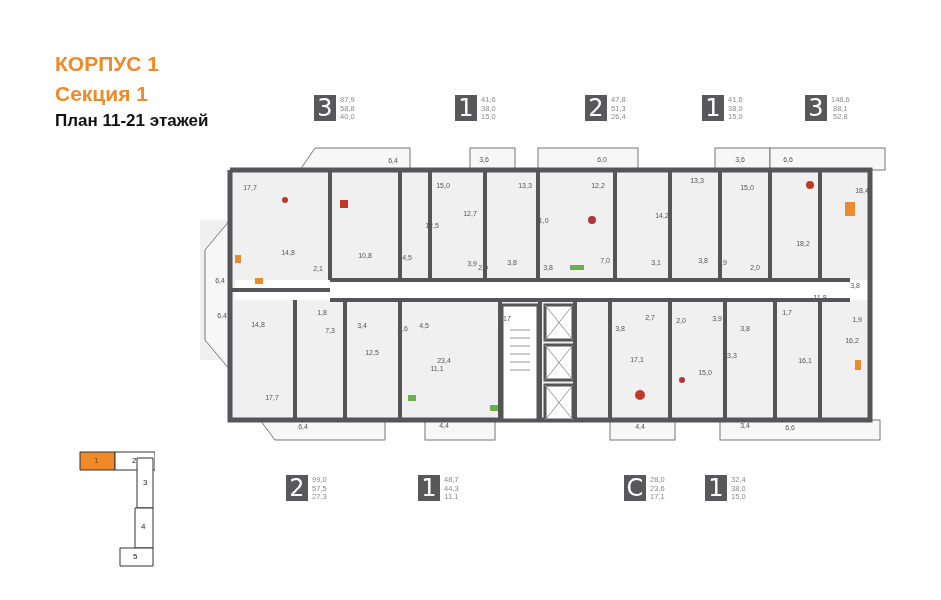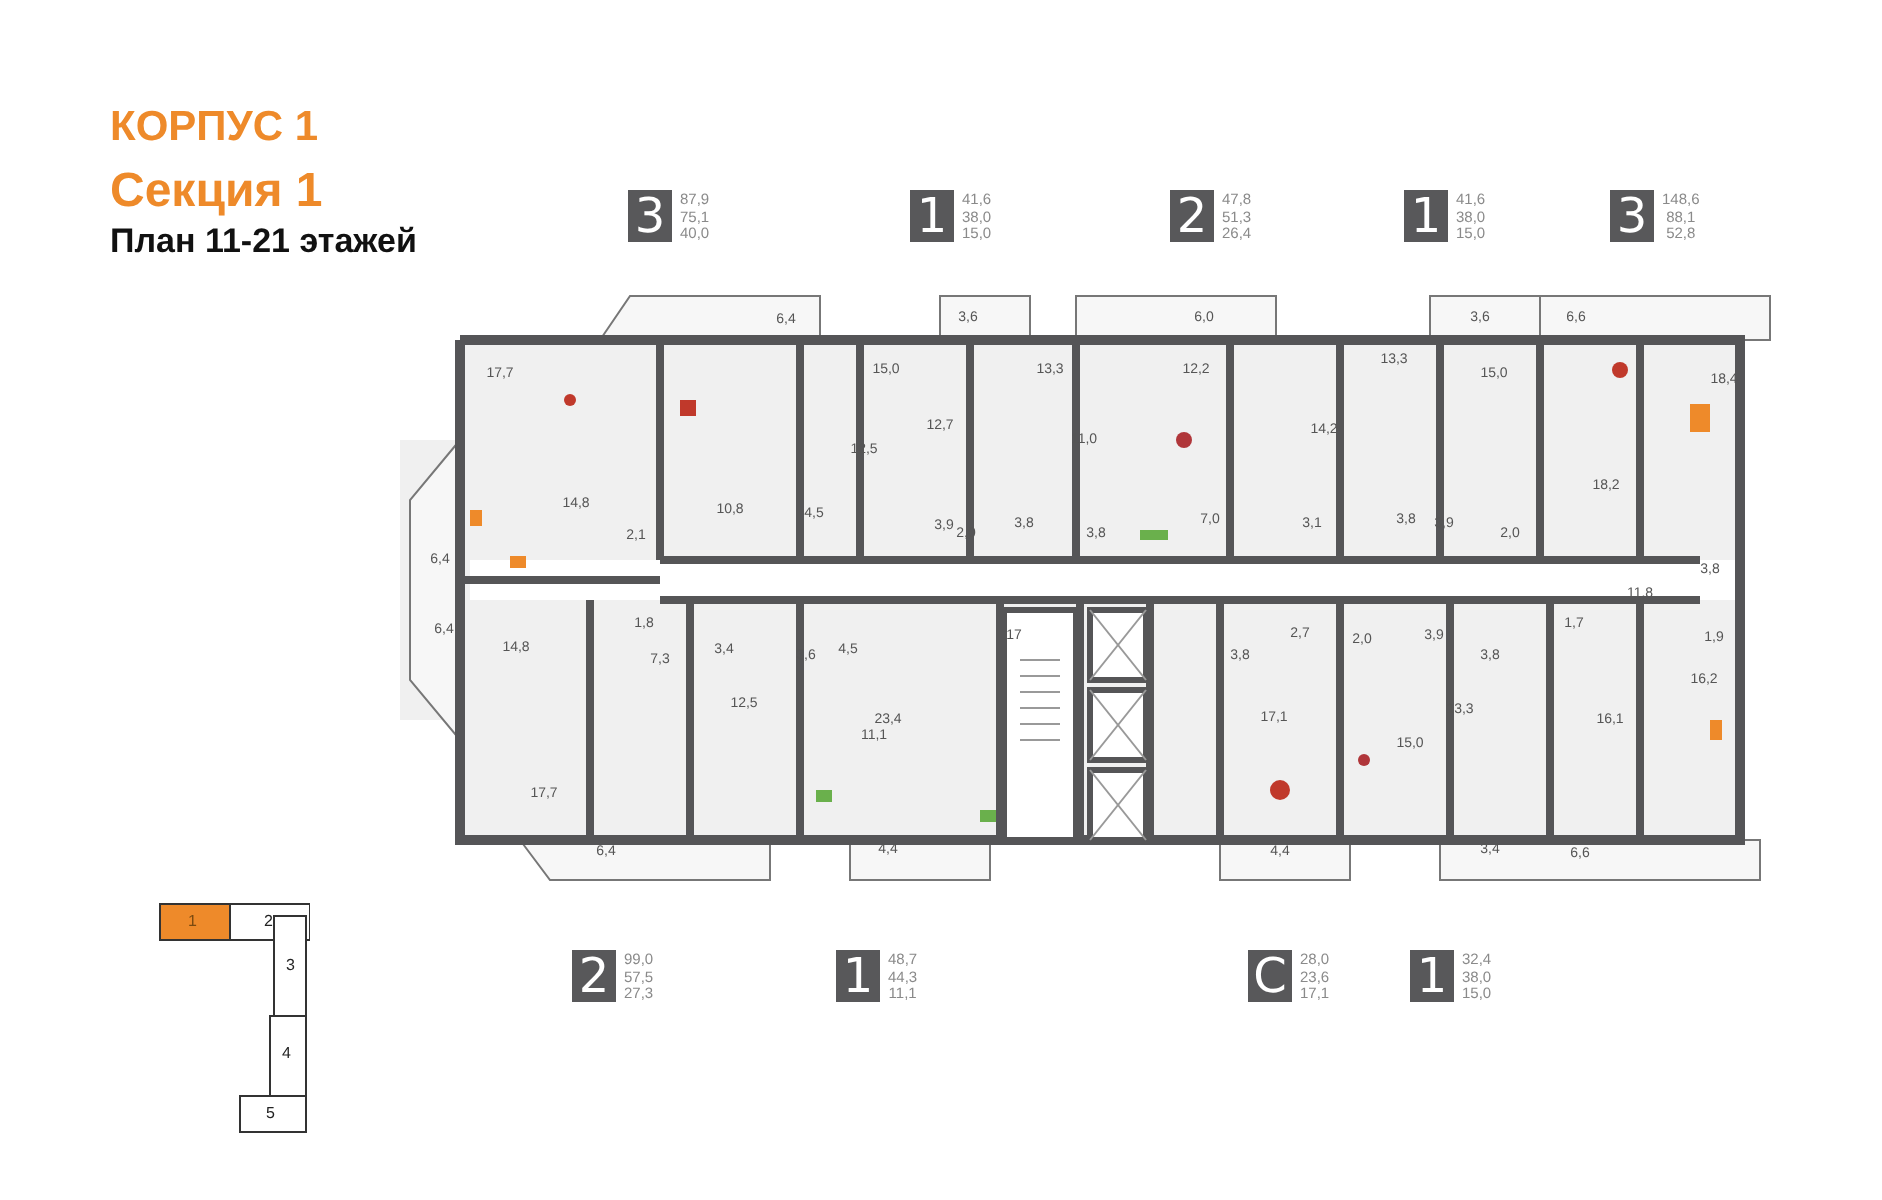--- a/index.html
+++ b/index.html
@@ -1,40 +1,40 @@
 <!DOCTYPE html>
 <html><head>
 <meta charset="utf-8">
 <style>
   html,body{margin:0;padding:0;background:#fff;}
   body{width:941px;height:600px;position:relative;overflow:hidden;font-family:"Liberation Sans",sans-serif;}
   .title{position:absolute;left:55px;font-weight:bold;}
   .t1{top:52px;font-size:21px;color:#ee8a2a;}
-  .t2{top:82px;font-size:24px;color:#ee8a2a;}
+  .t2{top:82px;font-size:21px;color:#ee8a2a;}
   .t3{top:111px;font-size:17px;color:#111;}
   .tag{position:absolute;display:flex;align-items:flex-start;gap:4px;}
   .tag .num{width:22px;height:26px;background:#58585a;color:#fff;font-size:24px;font-weight:normal;line-height:26px;text-align:center;font-family:"DejaVu Sans",sans-serif;}
   .tag .vals{font-size:7.5px;line-height:8.6px;color:#8a8a8a;padding-top:1px;text-align:center;}
   .plan{position:absolute;left:200px;top:140px;width:695px;height:305px;}
   .room-lbl{position:absolute;font-size:7px;color:#555;transform:translate(-50%,-50%);white-space:nowrap;}
   .mini{position:absolute;left:75px;top:448px;width:80px;height:125px;}
   .mini-lbl{position:absolute;font-size:8px;color:#222;}
 </style>
 </head>
 <body>
 
 <div class="title t1">КОРПУС 1</div>
 <div class="title t2">Секция 1</div>
 <div class="title t3">План 11-21 этажей</div>
 
 <div class="tag" style="left:314px;top:95px;">
   <div class="num">3</div>
   <div class="vals">
     <div>87,9</div>
-      <div>75,1</div>
+      <div>58,8</div>
       <div>40,0</div>
   </div>
 </div>
 <div class="tag" style="left:455px;top:95px;">
   <div class="num">1</div>
   <div class="vals">
     <div>41,6</div>
       <div>38,0</div>
       <div>15,0</div>
   </div>

